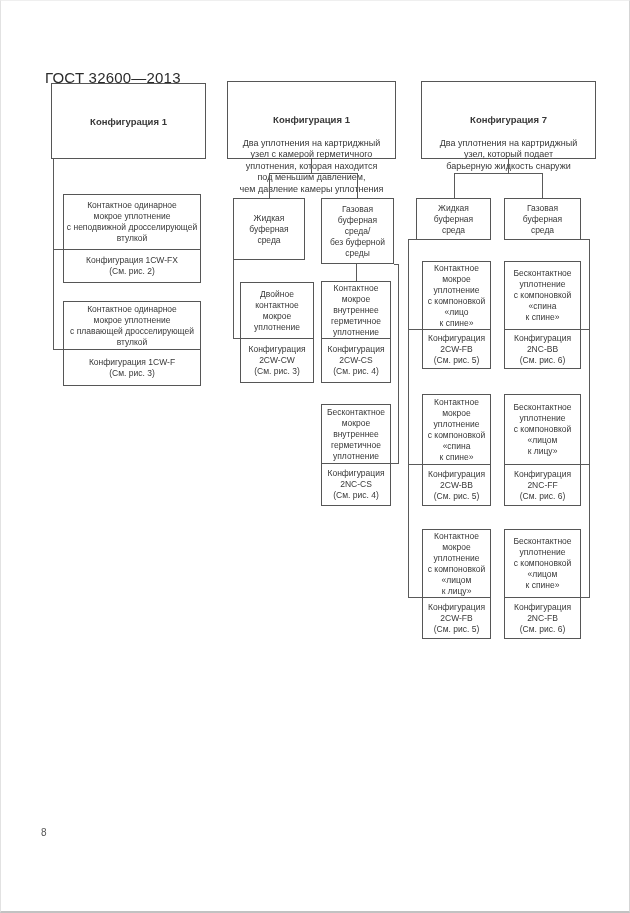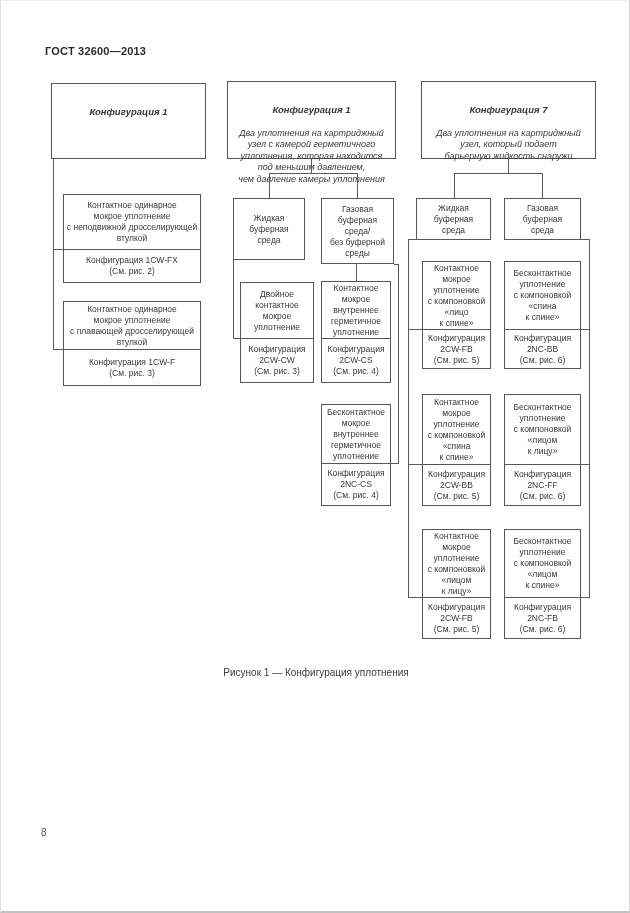--- a/index.html
+++ b/index.html
@@ -3,29 +3,29 @@
 <meta charset="utf-8">
 <style>
   html,body{margin:0;padding:0;background:#e9e9e9;}
   .page{
     position:relative;width:630px;height:913px;background:#ffffff;
     font-family:"Liberation Sans","DejaVu Sans",sans-serif;color:#333;
     border-left:1px solid #e2e2e2;border-right:1px solid #d5d5d5;
     border-top:1px solid #efefef;border-bottom:2px solid #c2c2c2;
     box-sizing:border-box;overflow:hidden;
   }
-  .hdr{position:absolute;font-weight:bold;font-size:11px;letter-spacing:.2px;color:#2b2b2b;}
+  .hdr{position:absolute;font-weight:normal;font-size:15px;letter-spacing:.2px;color:#2b2b2b;margin-top:24px;}
   .pagenum{position:absolute;font-size:10px;color:#555;}
   .caption{position:absolute;left:0;width:630px;text-align:center;font-size:10px;color:#3a3a3a;}
   .node{
     position:absolute;border:1px solid #565656;box-sizing:border-box;background:#fff;
     font-size:9px;line-height:11.5px;text-align:center;color:#383838;
   }
   .node .ttl{font-weight:bold;font-size:9.5px;margin-bottom:1px;}
-  .topbox{padding-top:10px;white-space:pre-line;font-style:italic;}
+  .topbox{padding-top:20px;white-space:pre-line;}
   .sect{
     display:flex;align-items:center;justify-content:center;
     white-space:pre-line;box-sizing:border-box;font-size:8.5px;line-height:11px;
     padding:1px 2px;
   }
   .sect.desc{border-bottom:1px solid #565656;}
   .ln{position:absolute;background:#5a5a5a;}
   .ln.h{height:1px;}
   .ln.v{width:1px;}
 </style>
@@ -222,17 +222,16 @@
     <div class="sect desc" style="height:68px;">Бесконтактное
 уплотнение
 с компоновкой
 «лицом
 к спине»</div>
     <div class="sect" style="height:40px;">Конфигурация
 2NC-FB
 (См. рис. 6)</div>
   </div>
 
-  <div class="caption" style="top:666px;">Рисунок 1 — Конфигурация уплотнения</div>
 
   <div class="pagenum" style="left:40px;top:826px;">8</div>
 
 </div>
 
 </body></html>

